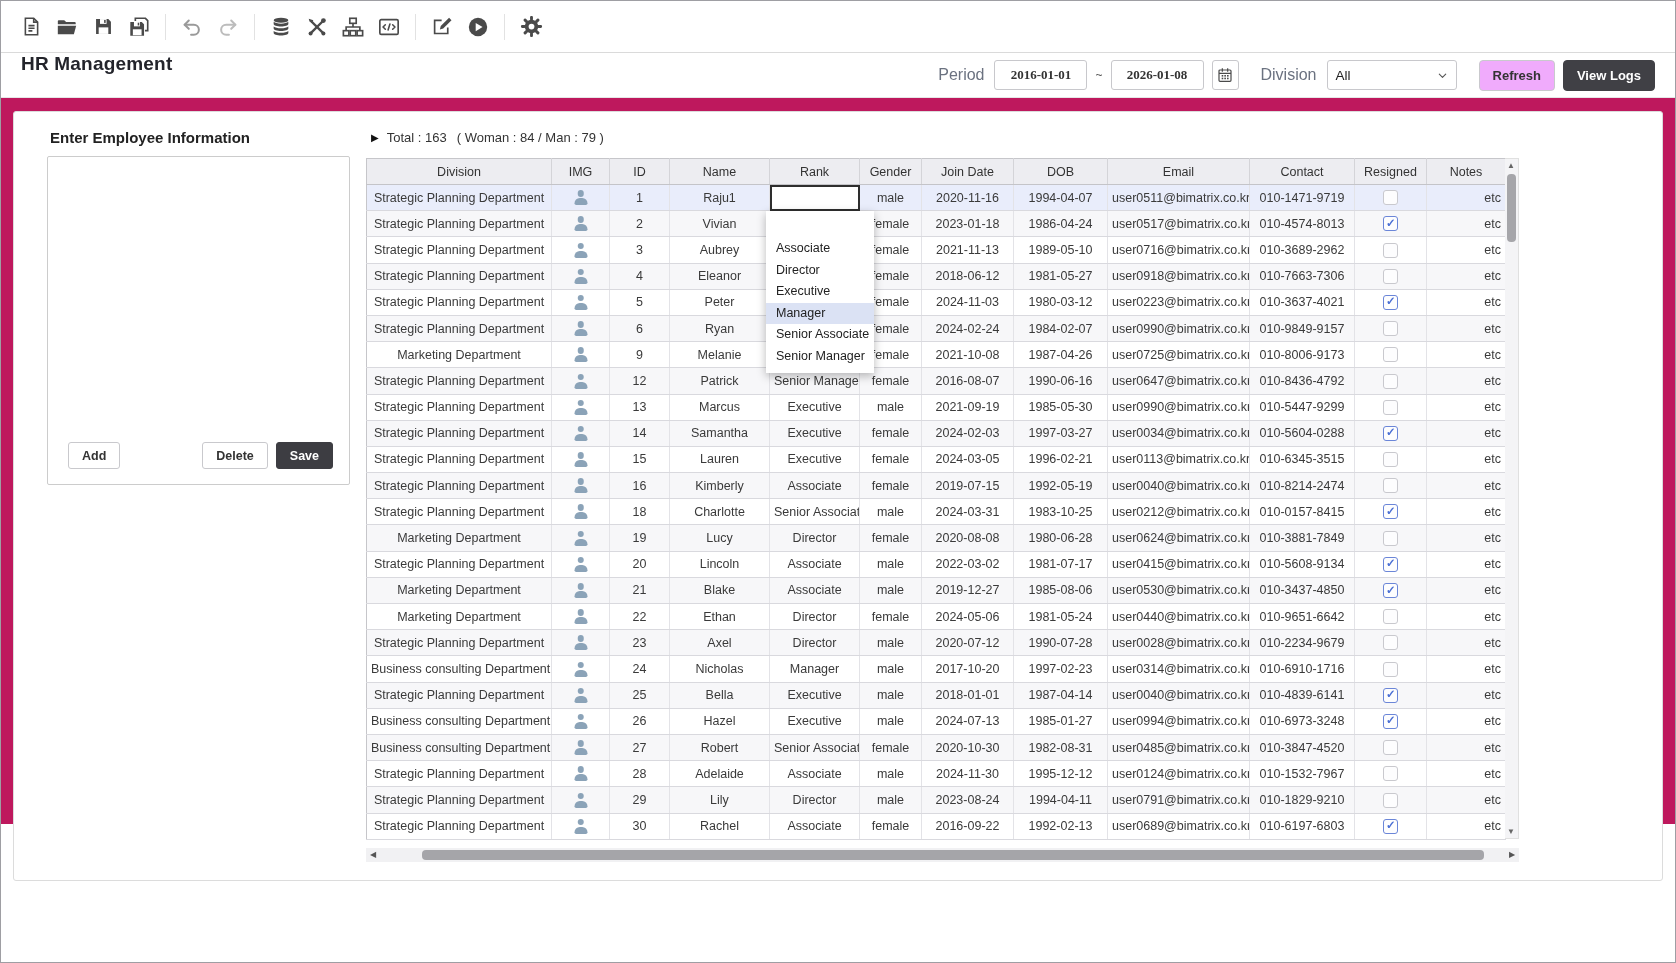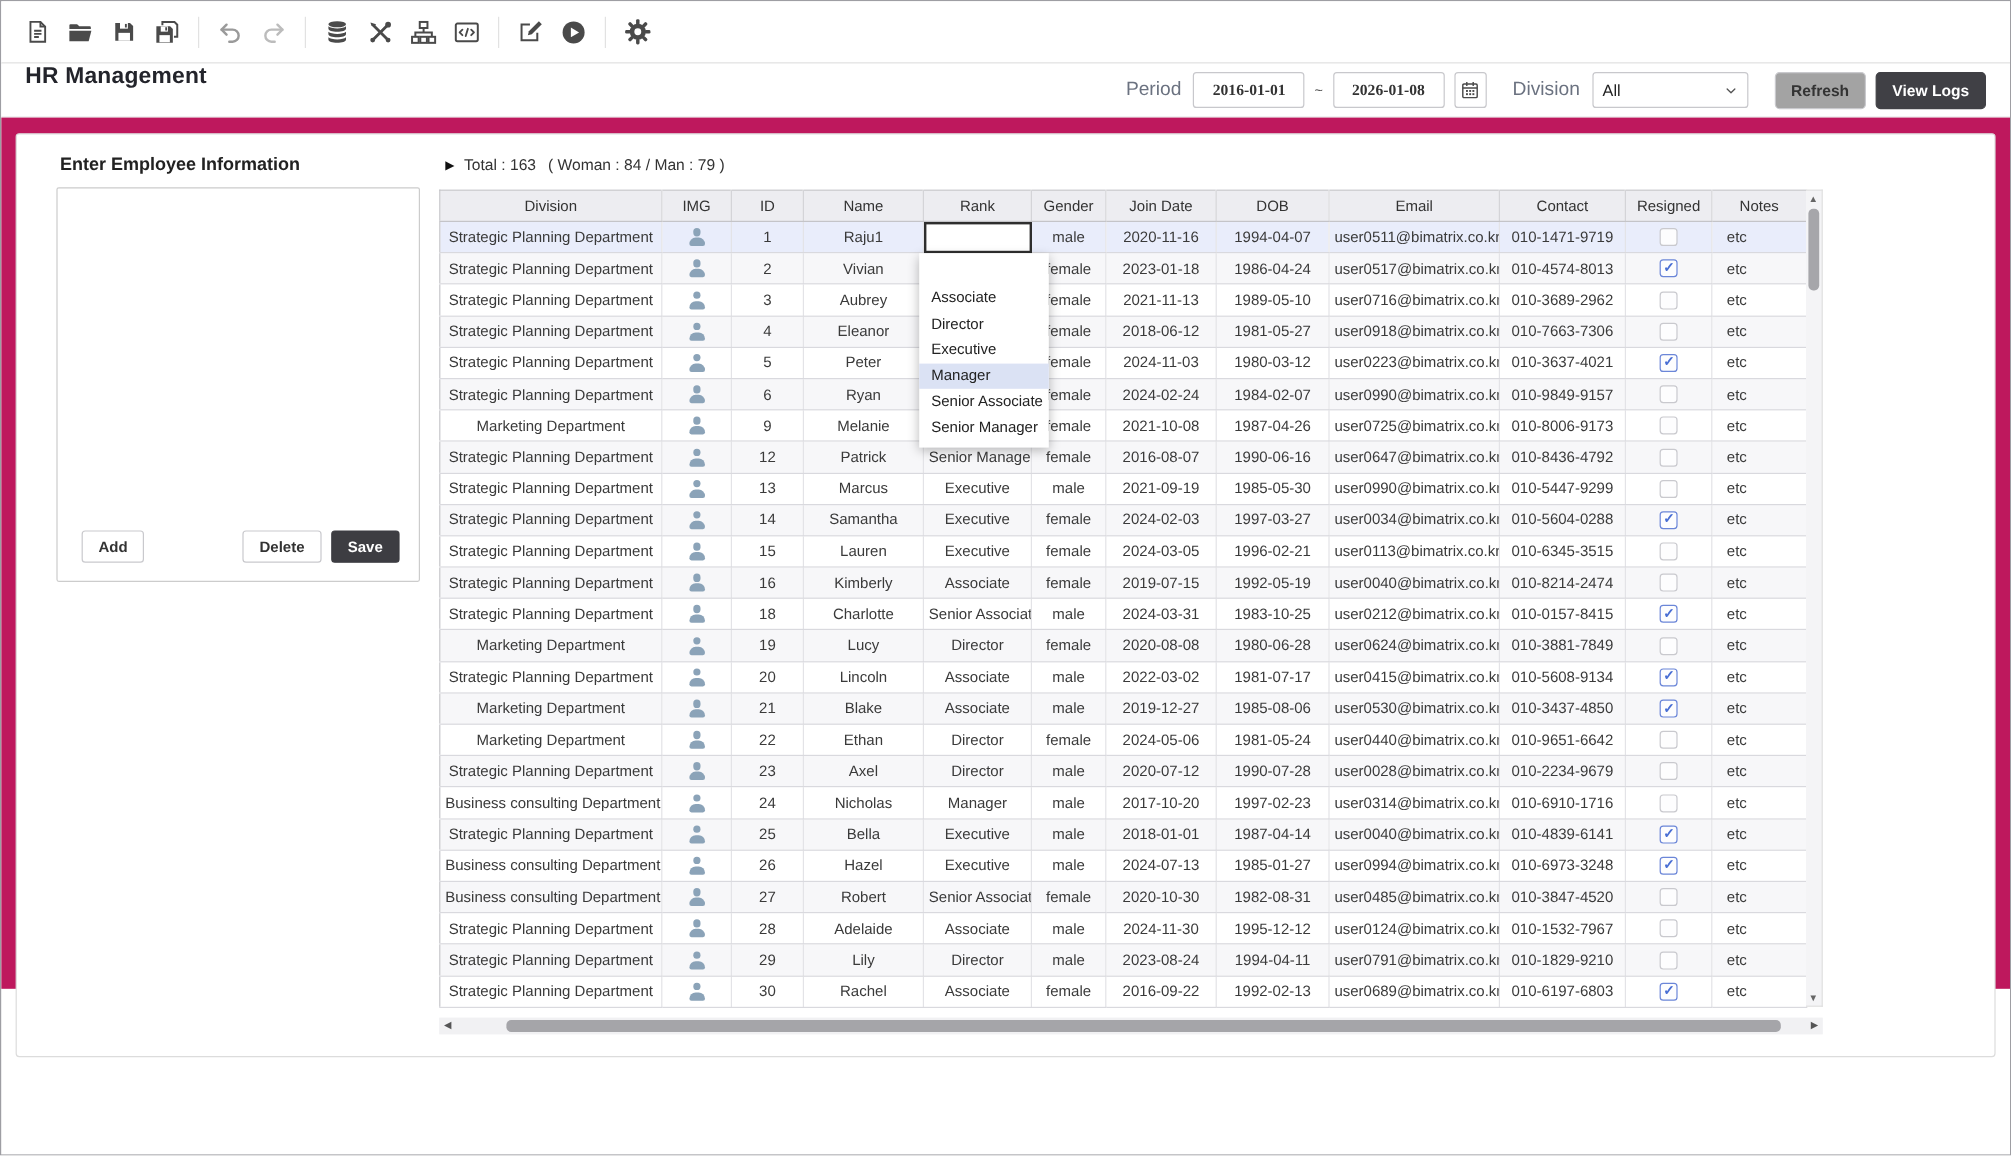--- a/index.html
+++ b/index.html
@@ -14,21 +14,21 @@
   
   .titlebar{height:45px;display:flex;padding:0 20px;background:#fff;border-bottom:1px solid #e6e6e6}
   .page-title{font-size:19px;font-weight:700;color:#23242b;letter-spacing:.2px}
   .hdr-controls{margin-left:auto;display:flex;align-items:center;gap:8px}
   .hdr-label{font-size:16px;color:#6b7280;margin-right:2px}
   .date-input{width:93px;height:30px;border:1px solid #c8c8cc;border-radius:3px;text-align:center;font-size:13px;font-weight:600;color:#333;font-family:Liberation Serif, serif}
   .tilde{font-size:12px;color:#555}
   .cal-btn{width:27px;height:30px;border:1px solid #c8c8cc;border-radius:3px;background:#fff;display:flex;align-items:center;justify-content:center;cursor:pointer}
   .select{width:130px;height:30px;border:1px solid #c8c8cc;border-radius:3px;background:#fff;display:flex;align-items:center;padding:0 8px;cursor:pointer}
   .select .val{font-size:13.5px;color:#222;flex:1}
-  .btn{height:31px;padding:0 13px;border:1px solid #c9c9cd;border-radius:4px;background:#a3a3a3;font-size:13px;color:#333;font-weight:600;cursor:pointer;font-family:"Liberation Sans",sans-serif}
+  .btn{height:31px;padding:0 13px;border:1px solid #c9c9cd;border-radius:4px;background:#f0abfc;font-size:13px;color:#333;font-weight:600;cursor:pointer;font-family:"Liberation Sans",sans-serif}
   .btn.dark{background:#404045;border-color:#404045;color:#fff}
 
   
   .content{height:726px;background:#be185d;padding-top:13px}
   .card{position:relative;margin:0 12px;height:770px;background:#fff;border:1px solid #dcdcdc;border-radius:3px}
 
   .panel-heading{position:absolute;left:36px;top:17px;font-size:15px;font-weight:700;color:#222}
   .entry-box{position:absolute;left:33px;top:44px;width:303px;height:329px;border:1px solid #ccc;border-radius:2px}
   .entry-btns{position:absolute;left:0;right:0;bottom:15px;display:flex;align-items:flex-end;padding:0 16px 0 20px}
   .ebtn{height:27px;padding:0 13px;border:1px solid #c9c9cd;border-radius:3px;background:#fff;font-size:12.5px;font-weight:700;color:#333;cursor:pointer;font-family:"Liberation Sans",sans-serif}
@@ -40,21 +40,21 @@
   .summary .tri{font-size:10px;color:#111;margin-right:8px}
   .summary .detail{margin-left:10px}
 
   
   .grid{position:absolute;left:352px;top:46px;width:1139px}
   table{border-collapse:collapse;table-layout:fixed;width:1139px;border:1px solid #c6c6ca}
   th{height:26px;background:#ededf1;font-size:12.5px;font-weight:400;color:#333;border-right:1px solid #d4d4d8;border-bottom:1px solid #c4c4c8;overflow:hidden;white-space:nowrap}
   td{height:26.2px;font-size:12.5px;color:#3a3a3a;text-align:center;border-right:1px solid #e3e3e7;border-bottom:1px solid #d9d9de;padding:0 4px;overflow:hidden;white-space:nowrap;background:#fff}
   tr.alt td{background:#f7f7f9}
   tr.sel td{background:#e9edfb}
-  td.left{text-align:left;padding-left:12px}
+  td.left{text-align:right;padding-left:12px}
   td.edit{background:#fff !important;outline:2px solid #2e2e2e;outline-offset:-2px}
 
   .person{position:relative;display:inline-block;width:16px;height:15px;vertical-align:middle}
   .person::before{content:"";position:absolute;left:50%;transform:translateX(-50%);top:0;width:6.5px;height:6.5px;border-radius:50%;background:#8ba3b8}
   .person::after{content:"";position:absolute;left:50%;transform:translateX(-50%);bottom:0;width:13px;height:7px;border-radius:6px 6px 2px 2px;background:#8ba3b8}
 
   .cb{display:inline-block;width:15px;height:15px;border:1px solid #c9c9ce;border-radius:3px;background:#fdfdfe;position:relative;vertical-align:middle;cursor:pointer}
   .cb.on{border-color:#6b86d8}
   .cb.on::after{content:"\2713";position:absolute;left:2px;top:-1.5px;font-size:11.5px;font-weight:700;color:#4a6fd4}
 

